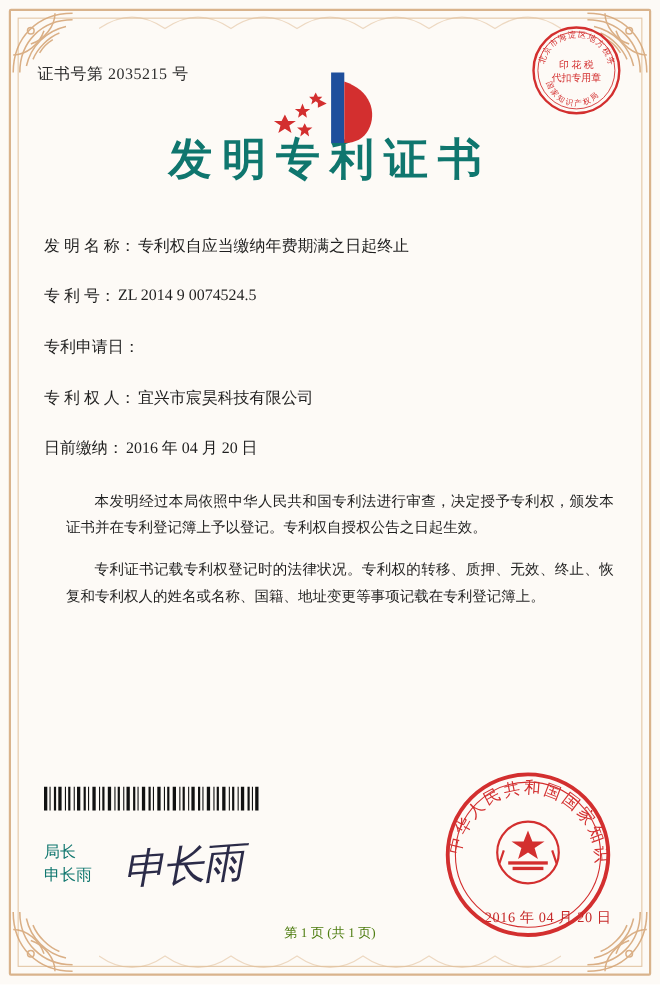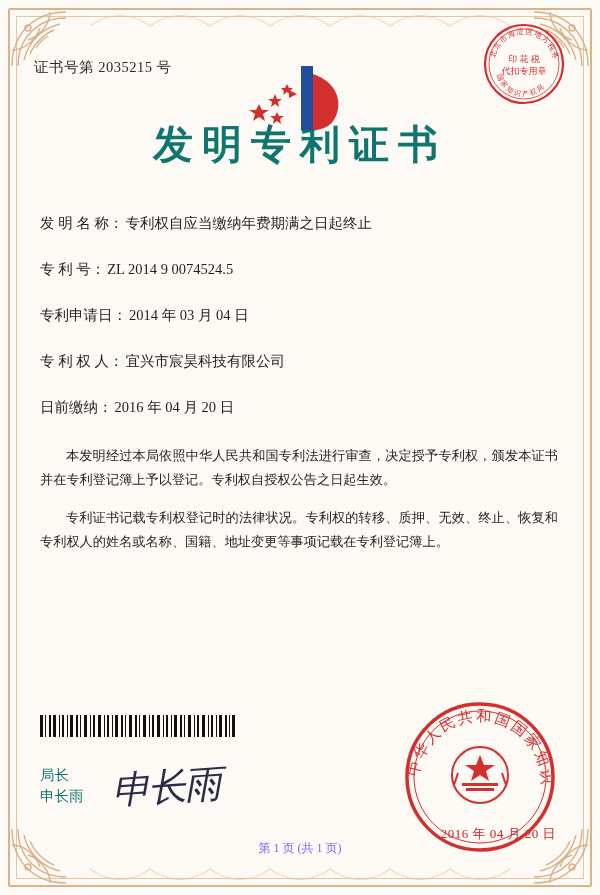--- a/index.html
+++ b/index.html
@@ -110,20 +110,21 @@
     padding-right: 8px;
   }
   .para {
     font-family: "Liberation Serif", serif;
     font-size: 13.2px;
     line-height: 1.85;
     color: #1f1f1f;
     text-align: justify;
     text-indent: 26px;
     margin-bottom: 2px;
+    margin-left: 20px;
   }
   .barcode {
     position: absolute;
     left: 6px;
     bottom: 128px;
     width: 196px;
     height: 22px;
   }
   .sig-block {
     position: absolute;
@@ -146,21 +147,21 @@
     transform: rotate(-4deg);
     opacity: 0.92;
   }
   .footer {
     position: absolute;
     left: 0; right: 0;
     bottom: 8px;
     text-align: center;
     font-family: "Liberation Serif", serif;
     font-size: 12px;
-    color: #8b5cf6;
+    color: #4d7c0f;
   }
   
   .seal-top {
     position: absolute;
     right: 34px;
     top: 22px;
     width: 84px;
     height: 84px;
   }
   .seal-bottom {
@@ -287,21 +288,20 @@
       <div class="field-row">
         <span class="field-label">发 明 名 称：</span>
         <span class="field-value">专利权自应当缴纳年费期满之日起终止</span>
       </div>
       <div class="field-row">
         <span class="field-label">专 利 号：</span>
         <span class="field-value">ZL 2014 9 0074524.5</span>
       </div>
       <div class="field-row">
         <span class="field-label">专利申请日：</span>
-        <span class="field-value">2014 年 03 月 04 日</span>
       </div>
       <div class="field-row">
         <span class="field-label">专 利 权 人：</span>
         <span class="field-value">宜兴市宸昊科技有限公司</span>
       </div>
       <div class="field-row">
         <span class="field-label">日前缴纳：</span>
         <span class="field-value">2016 年 04 月 20 日</span>
       </div>
     </div>

